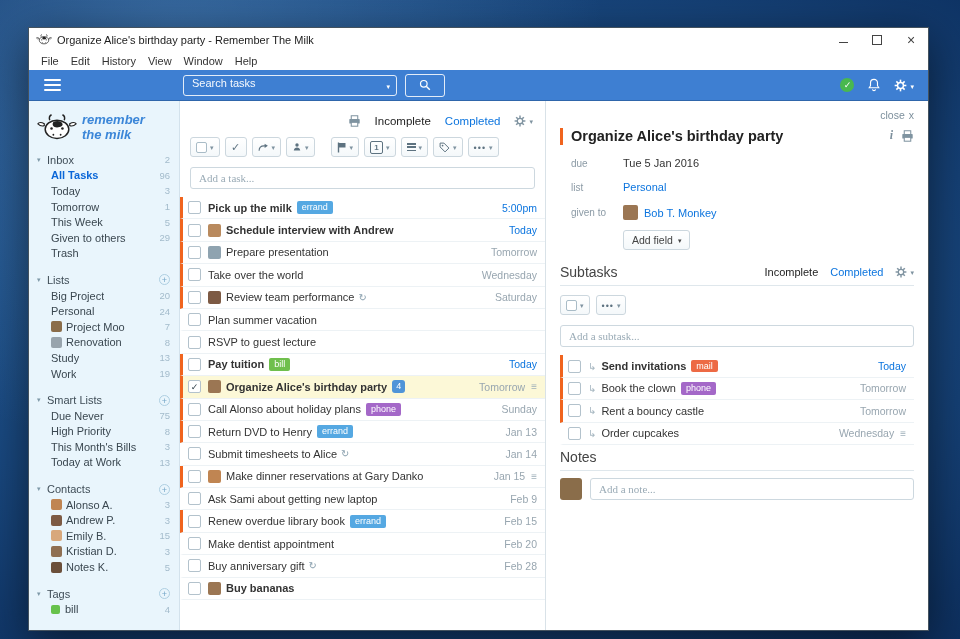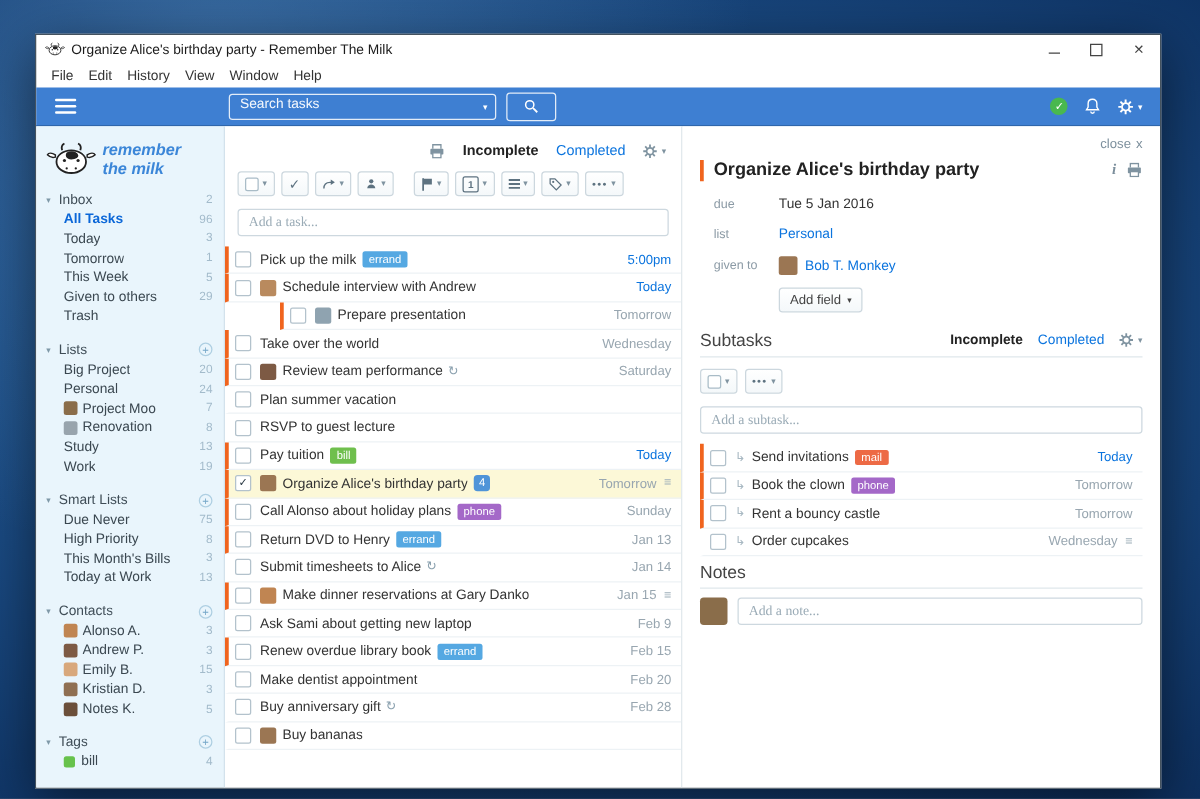--- a/index.html
+++ b/index.html
@@ -55,21 +55,21 @@
   .sb-add{margin-left:auto;color:#74a7c8;border:1px solid #aecfe2;border-radius:50%;width:11px;height:11px;
     line-height:10px;text-align:center;font-size:9px;box-sizing:border-box}
   .sb-item.selected .sb-label{color:#0b67d8;font-weight:bold}
   .sb-ava{width:11px;height:11px;border-radius:2px;margin-right:4px;flex:0 0 auto}
   .sb-swatch{width:9px;height:9px;border-radius:2px;margin-right:5px;flex:0 0 auto}
   .sb-gap{height:11px}
   .sb-label{white-space:nowrap;overflow:hidden;text-overflow:ellipsis}
   
   .taskpanel{flex:1;min-width:0;background:#fff;display:flex;flex-direction:column;border-right:1px solid #d9e2e8}
   .tp-tabs{display:flex;align-items:center;justify-content:flex-end;gap:14px;padding:14px 12px 6px;font-size:11.5px}
-  .tab-active{color:#222;font-weight:bold}
+  .tab-active{color:#222;font-weight:normal}
   .tab-link{color:#0b74de}
   .gear-gray{display:flex;align-items:center;gap:3px;color:#7f93a0}
   .tp-buttons{display:flex;align-items:center;gap:5px;padding:4px 10px 8px}
   .tbtn{height:20px;min-width:22px;padding:0 5px;border:1px solid #ccd7de;border-radius:3px;
     background:linear-gradient(#ffffff,#f4f8fa);display:inline-flex;align-items:center;justify-content:center;
     gap:3px;color:#5d7280;font-size:10px;font-family:inherit}
   .tbtn .caret{color:#7f93a0}
   .grp-gap{width:6px}
   .cb{width:9px;height:9px;border:1px solid #a9bcc7;border-radius:2px;background:#fff;display:inline-block}
   .check-glyph::after{content:"✓";font-weight:bold;font-size:11px}
@@ -83,21 +83,21 @@
   .add-input::placeholder{color:#9aabb6}
   .taskpanel .add-input{width:calc(100% - 20px);box-sizing:border-box}
   #task-rows{flex:1;overflow:hidden}
   .task-row{display:flex;align-items:center;height:22.4px;padding:0 8px 0 5px;
     border-bottom:1px solid #edf2f5;border-left:3px solid transparent;font-size:11px;color:#333;box-sizing:border-box}
   .task-row.selected{background:#fcf8d7}
   .t-check{width:11px;height:11px;border:1px solid #b3c2cc;border-radius:2px;background:#fff;margin-right:7px;
     flex:0 0 auto;display:flex;align-items:center;justify-content:center;font-size:9px;color:#2c3b45}
   .t-ava{width:13px;height:13px;border-radius:2px;margin-right:5px;flex:0 0 auto}
   .t-name{white-space:nowrap;overflow:hidden;text-overflow:ellipsis}
-  .bold{font-weight:normal}
+  .bold{font-weight:bold}
   .t-chip{margin-left:5px;padding:1px 5px;border-radius:2px;color:#fff;font-size:9px;line-height:1.2;flex:0 0 auto}
   .t-badge{margin-left:5px;background:#4f94d8;color:#fff;border-radius:3px;padding:0 4px;font-size:9px;line-height:13px;flex:0 0 auto}
   .t-recur{margin-left:4px;color:#8aa0ae;font-size:10px;flex:0 0 auto}
   .t-due{margin-left:auto;padding-left:8px;color:#98a6b0;font-size:10.5px;flex:0 0 auto}
   .t-due.blue{color:#0b74de}
   .t-note{margin-left:6px;color:#9fb0ba;font-size:10px;flex:0 0 auto}
   .st-icon{color:#a8b8c2;font-size:10px;margin-right:5px;flex:0 0 auto}
   
   .details{width:382px;flex:0 0 auto;background:#fff;display:flex;flex-direction:column;
     padding:6px 14px 0;box-sizing:border-box;overflow:hidden;font-size:11px}
@@ -445,21 +445,21 @@
               <span class="t-name bold">Pick up the milk</span>
               <span class="t-chip" style="background: rgb(85, 168, 226);">errand</span>
               <span class="t-due blue">5:00pm</span>
             </div>
             <div class="task-row" style="border-left-color: rgb(240, 100, 30);">
               <span class="t-check"></span>
               <span class="t-ava" style="background: rgb(185, 138, 94);"></span>
               <span class="t-name bold">Schedule interview with Andrew</span>
               <span class="t-due blue">Today</span>
             </div>
-            <div class="task-row" style="border-left-color: rgb(240, 100, 30); margin-left: 44px;">
+            <div class="task-row" style="border-left-color: rgb(240, 100, 30);">
               <span class="t-check"></span>
               <span class="t-ava" style="background: rgb(143, 163, 176);"></span>
               <span class="t-name">Prepare presentation</span>
               <span class="t-due">Tomorrow</span>
             </div>
             <div class="task-row" style="border-left-color: rgb(240, 100, 30);">
               <span class="t-check"></span>
               <span class="t-name">Take over the world</span>
               <span class="t-due">Wednesday</span>
             </div>

